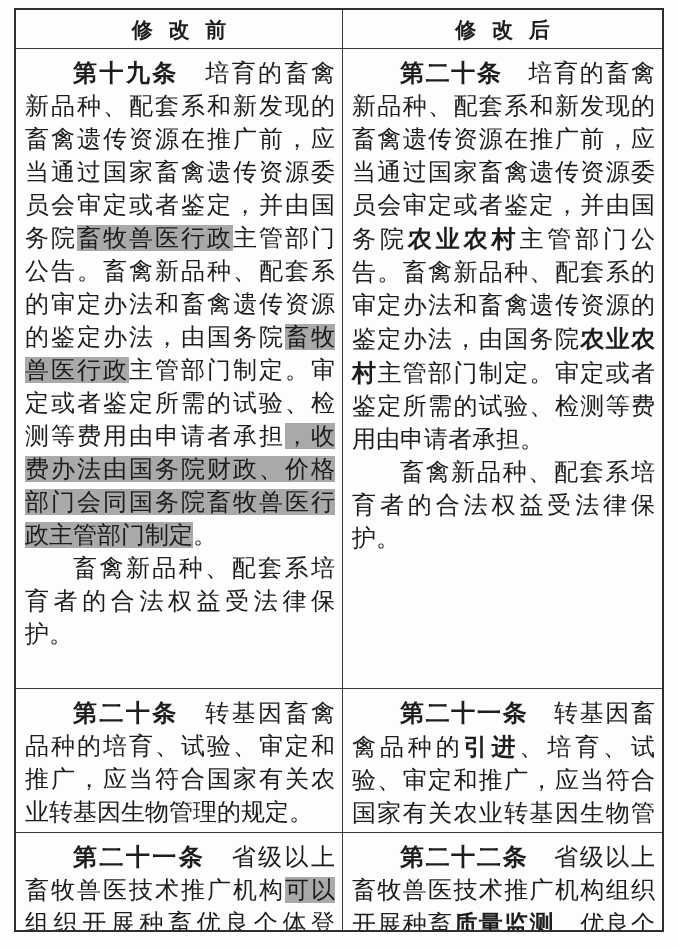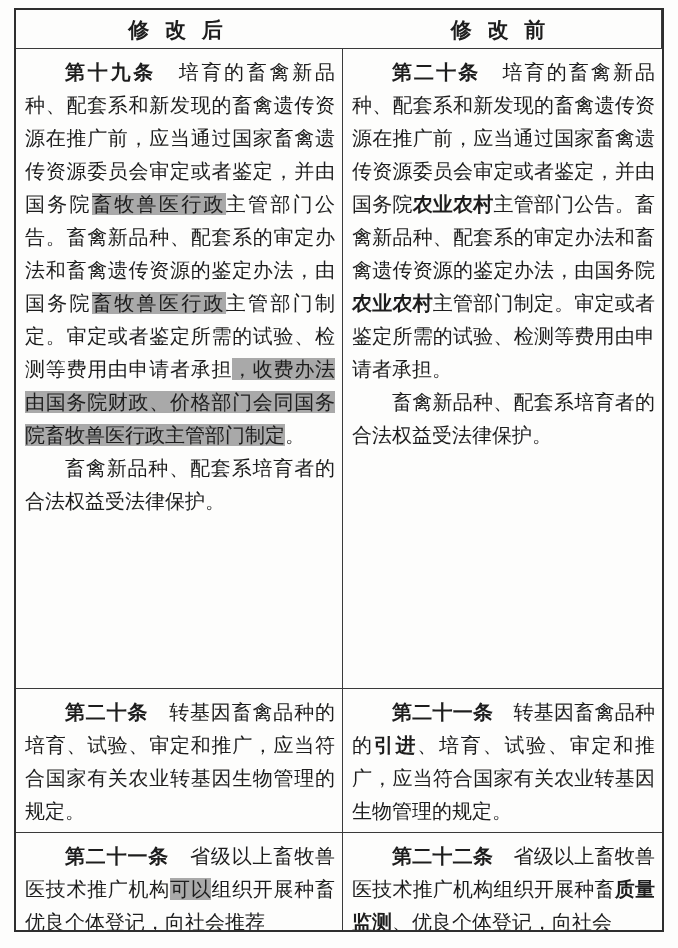--- a/index.html
+++ b/index.html
@@ -16,21 +16,21 @@
     width: 646px;
     border: 2px solid #2e2e2e;
     background: #fdfdfc;
   }
   .trow { display: flex; border-top: 1px solid #3a3a3a; }
   .trow:first-child { border-top: none; }
   .cell {
     box-sizing: border-box;
     overflow: hidden;
     padding: 7px 7px 0 9px;
-    font-size: 20px;
+    font-size: 24px;
     line-height: 33px;
   }
   .cell.lc { width: 327px; border-right: 1px solid #3a3a3a; }
   .cell.rc { flex: 1; }
   .hrow .cell {
     height: 38px;
     padding: 0;
     display: flex; align-items: center; justify-content: center;
     font-weight: bold;
     font-size: 21px;
@@ -48,22 +48,22 @@
   }
   .b { font-weight: bold; font-family: "Liberation Sans", "DejaVu Sans", sans-serif; }
   .hl { background: #a9a9a9; }
 </style>
 </head>
 <body>
 
 <div class="cmp-table">
 
   <div class="trow hrow">
+    <div class="cell lc">修改前</div>
     <div class="cell rc">修改后</div>
-    <div class="cell lc">修改前</div>
   </div>
 
   <div class="trow r1">
     <div class="cell lc">
       <p><span class="b">第十九条</span><span>　培育的畜禽新品种、配套系和新发现的畜禽遗传资源在推广前，应当通过国家畜禽遗传资源委员会审定或者鉴定，并由国务院</span><span class="hl">畜牧兽医行政</span><span>主管部门公告。畜禽新品种、配套系的审定办法和畜禽遗传资源的鉴定办法，由国务院</span><span class="hl">畜牧兽医行政</span><span>主管部门制定。审定或者鉴定所需的试验、检测等费用由申请者承担</span><span class="hl">，收费办法由国务院财政、价格部门会同国务院畜牧兽医行政主管部门制定</span><span>。</span></p>
       <p><span>畜禽新品种、配套系培育者的合法权益受法律保护。</span></p>
     </div>
     <div class="cell rc">
       <p><span class="b">第二十条</span><span>　培育的畜禽新品种、配套系和新发现的畜禽遗传资源在推广前，应当通过国家畜禽遗传资源委员会审定或者鉴定，并由国务院</span><span class="b">农业农村</span><span>主管部门公告。畜禽新品种、配套系的审定办法和畜禽遗传资源的鉴定办法，由国务院</span><span class="b">农业农村</span><span>主管部门制定。审定或者鉴定所需的试验、检测等费用由申请者承担。</span></p>
       <p><span>畜禽新品种、配套系培育者的合法权益受法律保护。</span></p>

